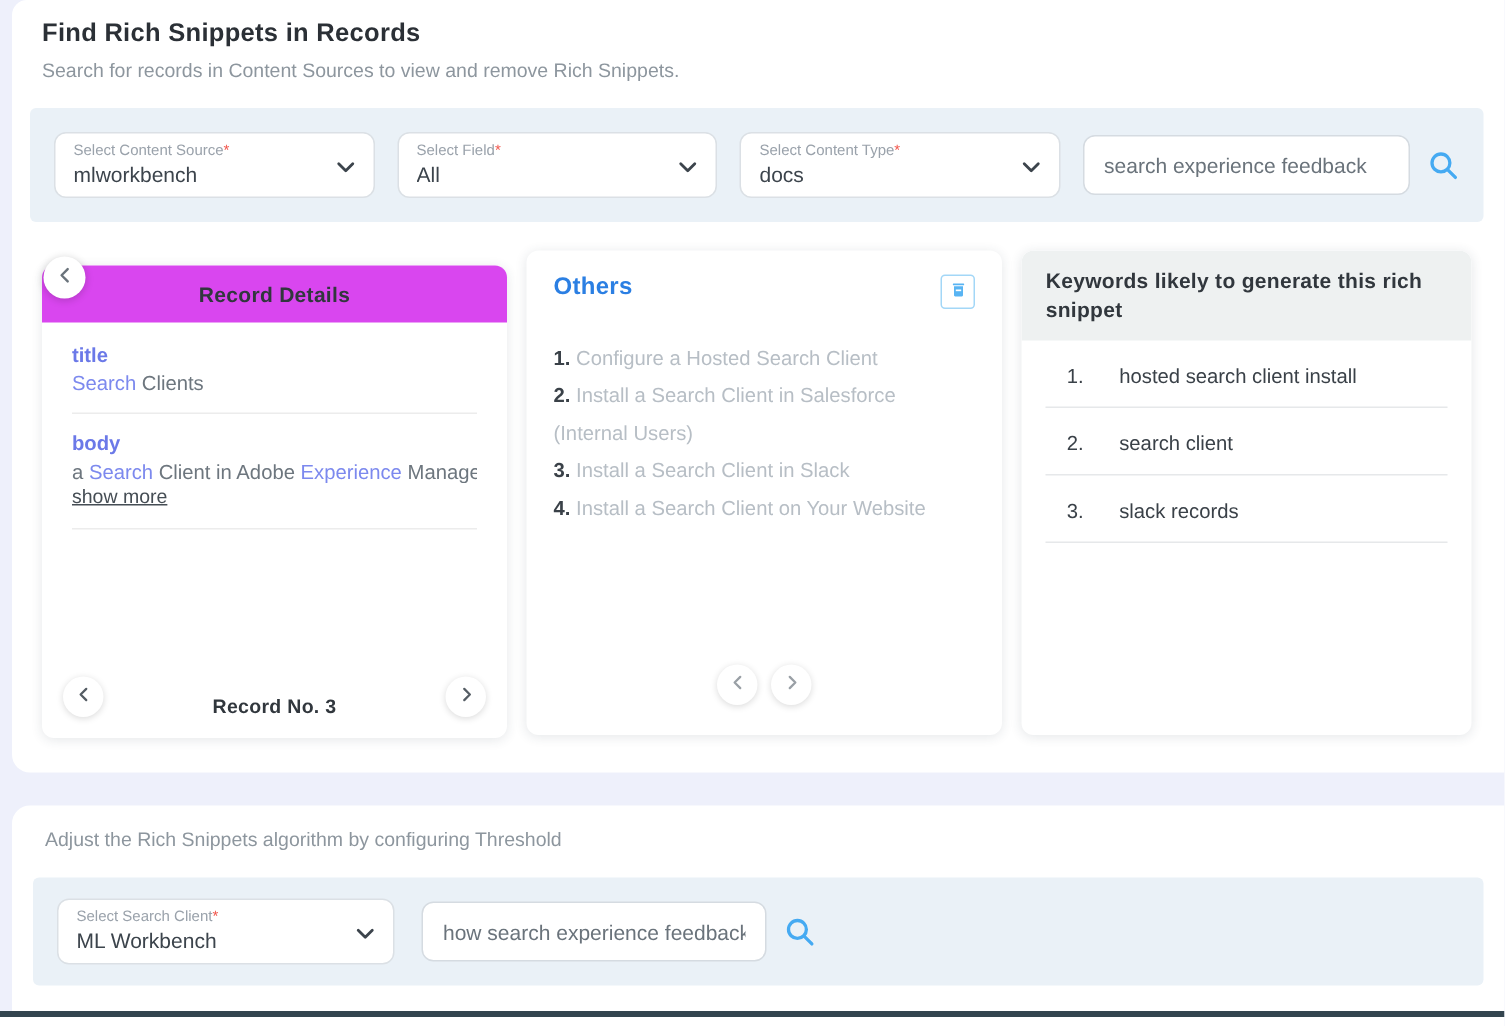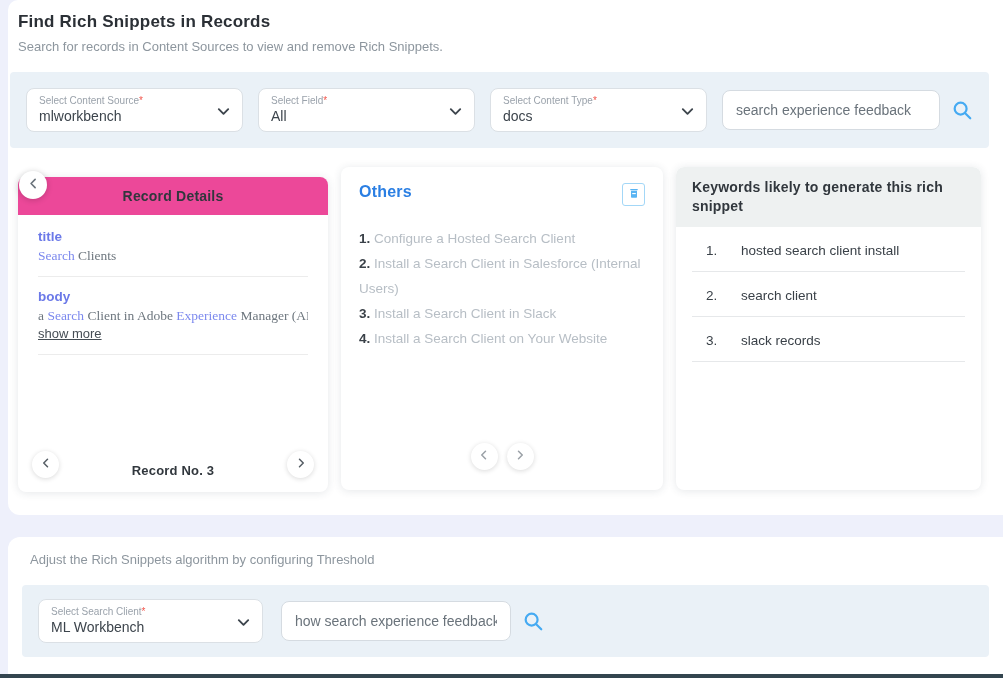--- a/index.html
+++ b/index.html
@@ -8,21 +8,21 @@
     width:1003px; height:684px; overflow:hidden;
     background:#eef0fb;
     font-family:"Liberation Sans", sans-serif;
     -webkit-font-smoothing:antialiased;
   }
   .section-card {
     margin-left:8px; background:#fff;
   }
   .card-top {
     height:515px; border-radius:10px 0 0 12px;
-    padding:12px 14px 0 2px; overflow:visible;
+    padding:12px 14px 0 12px; overflow:visible;
   }
   .card-bottom {
     margin-top:22px; height:137px; border-radius:12px 0 0 0;
     padding:15px 14px 0 14px; overflow:hidden;
   }
   h1.page-title {
     margin:0 0 7px 8px; font-size:17px; font-weight:700; color:#2b3036; letter-spacing:.2px;
   }
   h2.sec-title {
     margin:0 0 6px 8px; font-size:16px; font-weight:700; color:#4e575f; letter-spacing:.2px;
@@ -61,32 +61,32 @@
   .search-ico { width:22px; height:22px; display:inline-flex; cursor:pointer; }
   
   .cards-row { display:flex; gap:13px; padding:0 8px; align-items:flex-start; }
   .card {
     background:#fff; border-radius:8px;
     box-shadow:0 1px 8px rgba(45,55,70,.12);
   }
   
   .card-rd { width:310px; height:315px; margin-top:10px; position:relative; display:flex; flex-direction:column; }
   .rd-header {
-    height:38px; background:#ec4899; border-radius:8px 8px 0 0;
+    height:38px; background:#d946ef; border-radius:8px 8px 0 0;
     display:flex; align-items:center; justify-content:center;
     font-size:14px; font-weight:700; color:#31373d; letter-spacing:.2px;
   }
   .back-fab {
     position:absolute; left:1px; top:-6px; width:28px; height:28px; border-radius:50%;
     background:#fff; border:none; box-shadow:0 1px 6px rgba(0,0,0,.20);
     display:flex; align-items:center; justify-content:center; cursor:pointer; padding:0;
   }
   .rd-body { padding:14px 20px 0 20px; flex:1; }
   .f-label { font-size:13.5px; font-weight:700; color:#6b79e8; }
-  .f-value { font-size:13.5px; color:#6d767e; margin-top:4px; white-space:nowrap; overflow:hidden;font-family:Liberation Serif, serif; }
+  .f-value { font-size:13.5px; color:#6d767e; margin-top:4px; white-space:nowrap; overflow:hidden; }
   .hl { color:#7c89ee; }
   .rd-div { border:none; border-top:1px solid #ececec; margin:12px 0; }
   .show-more { font-size:13px; color:#454d54; text-decoration:underline; cursor:pointer; display:inline-block; margin-top:1px; }
   .rd-footer { display:flex; align-items:flex-end; justify-content:space-between; padding:0 14px 14px; }
   .rec-no { font-size:13px; font-weight:700; color:#31373d; letter-spacing:.2px; }
   .circle-btn {
     width:27px; height:27px; border-radius:50%; background:#fff; border:none; padding:0;
     box-shadow:0 1px 5px rgba(0,0,0,.15);
     display:flex; align-items:center; justify-content:center; cursor:pointer;
   }

